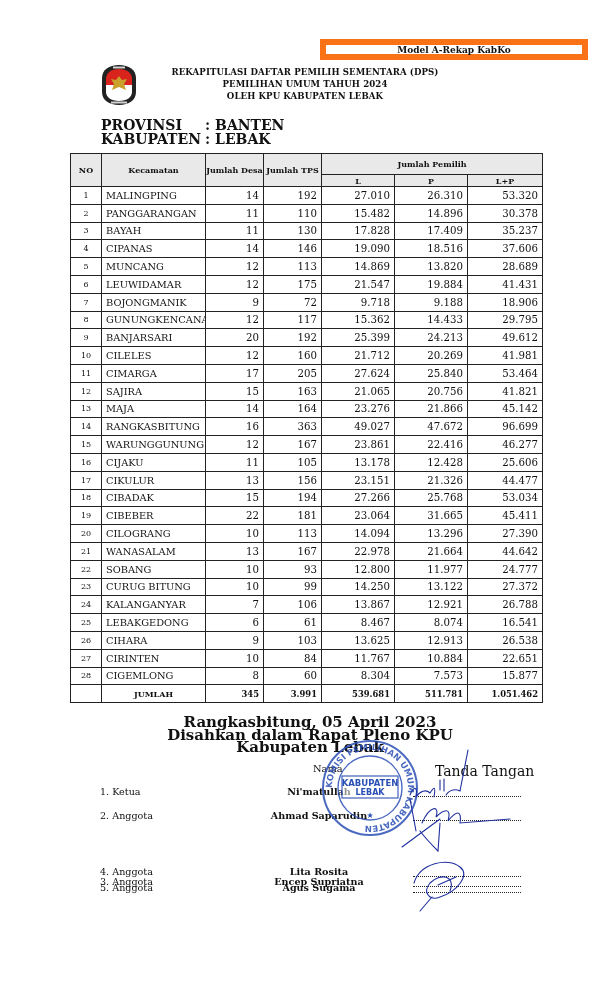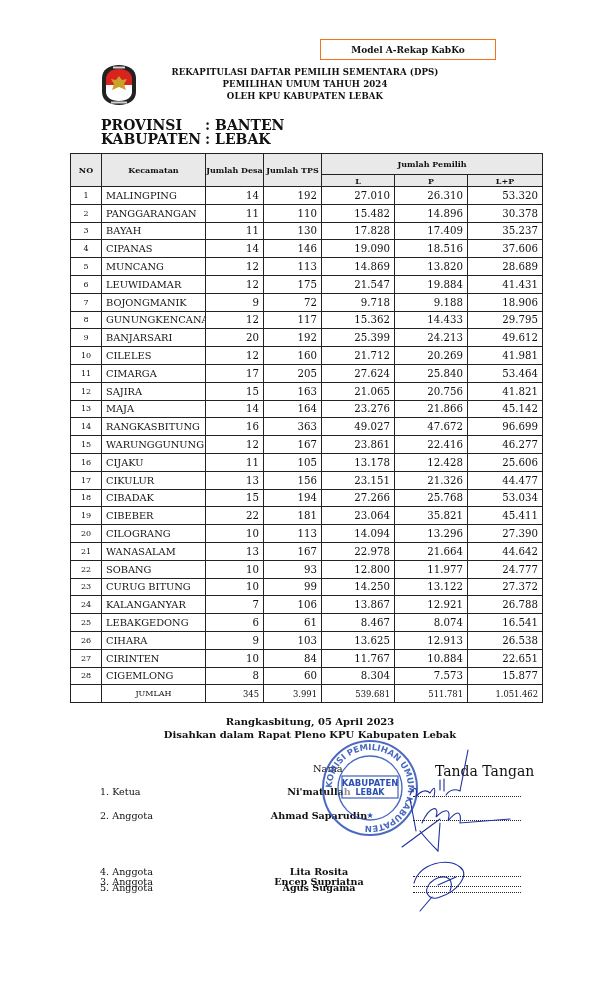--- a/index.html
+++ b/index.html
@@ -1,21 +1,21 @@
 <!DOCTYPE html>
 <html><head>
 <meta charset="utf-8">
 <style>
   * { box-sizing: border-box; margin: 0; padding: 0; }
   html, body { width: 612px; height: 1008px; background: #ffffff; }
   body { position: relative; font-family: "DejaVu Serif", "Liberation Serif", serif; color: #111; overflow: hidden; }
 
   .model-box {
-    position: absolute; left: 320px; top: 39px; width: 176px; height: 21px;
-    border: 1px solid #f97316; font-size: 9px; font-weight: bold;
+    position: absolute; left: 320px; top: 39px; width: 268px; height: 21px;
+    border: 6px solid #f97316; font-size: 9px; font-weight: bold;
     display: flex; align-items: center; justify-content: center;
   }
 
   .logo { position: absolute; left: 101px; top: 64px; width: 36px; height: 42px; }
 
   .title-block { position: absolute; left: 150px; top: 66px; width: 310px; text-align: center; font-weight: bold; font-size: 8.6px; line-height: 12px; letter-spacing: 0.1px; }
 
   .meta { position: absolute; left: 101px; top: 118px; font-size: 14px; font-weight: bold; line-height: 14px; }
   .meta .row { display: flex; }
   .meta .k { width: 104px; }
@@ -26,24 +26,24 @@
     table-layout: fixed;
   }
   table.rekap th, table.rekap td { border: 1px solid #222; }
   table.rekap th { background: #e9e9e9; font-size: 8px; font-weight: bold; text-align: center; line-height: 10px; }
   table.rekap thead tr.h1 th { height: 21px; }
   table.rekap thead tr.h2 th { height: 12px; }
   table.rekap tbody td { height: 17.8px; padding: 0 4px; font-family: "DejaVu Serif", serif; }
   td.no { text-align: center; font-size: 8px; padding: 0 !important; }
   td.kec { text-align: left; font-size: 9.8px; white-space: nowrap; overflow: hidden; }
   td.num { text-align: right; }
-  tr.total td { font-weight: normal; font-size: 8.4px; margin-top: 20px; }
+  tr.total td { font-weight: bold; font-size: 8.4px; margin-top: 20px; }
   tr.total td.kec { text-align: center; font-size: 8px; }
 
-  .footer { position: absolute; left: 150px; top: 716px; width: 320px; text-align: center; font-weight: bold; font-size: 10px; line-height: 12.5px; }
+  .footer { position: absolute; left: 150px; top: 716px; width: 320px; text-align: center; font-weight: bold; font-size: 15px; line-height: 12.5px; }
   .nama-lbl { position: absolute; left: 313px; top: 763px; font-size: 9.8px; }
   .ttd-lbl { position: absolute; left: 435px; top: 763px; font-size: 14px; }
 
   .sig-row { position: absolute; left: 100px; width: 440px; height: 14px; font-size: 9.6px; }
   .sig-row .role { position: absolute; left: 0; top: 0; text-align: right; }
   .sig-row .name { position: absolute; left: 116px; width: 206px; top: 0; text-align: center; font-weight: bold; }
   .sig-row .dots { position: absolute; left: 313px; top: 0; width: 108px; border-bottom: 1.4px dotted #222; height: 11px; }
 
   .stamp { position: absolute; left: 320px; top: 738px; width: 100px; height: 100px; pointer-events: none; }
   .signatures { position: absolute; left: 400px; top: 735px; width: 130px; height: 180px; pointer-events: none; }
@@ -265,21 +265,21 @@
         <td class="num">27.266</td>
         <td class="num">25.768</td>
         <td class="num">53.034</td>
       </tr>
       <tr>
         <td class="no">19</td>
         <td class="kec">CIBEBER</td>
         <td class="num">22</td>
         <td class="num">181</td>
         <td class="num">23.064</td>
-        <td class="num">35.821</td>
+        <td class="num">31.665</td>
         <td class="num">45.411</td>
       </tr>
       <tr>
         <td class="no">20</td>
         <td class="kec">CILOGRANG</td>
         <td class="num">10</td>
         <td class="num">113</td>
         <td class="num">14.094</td>
         <td class="num">13.296</td>
         <td class="num">27.390</td>

